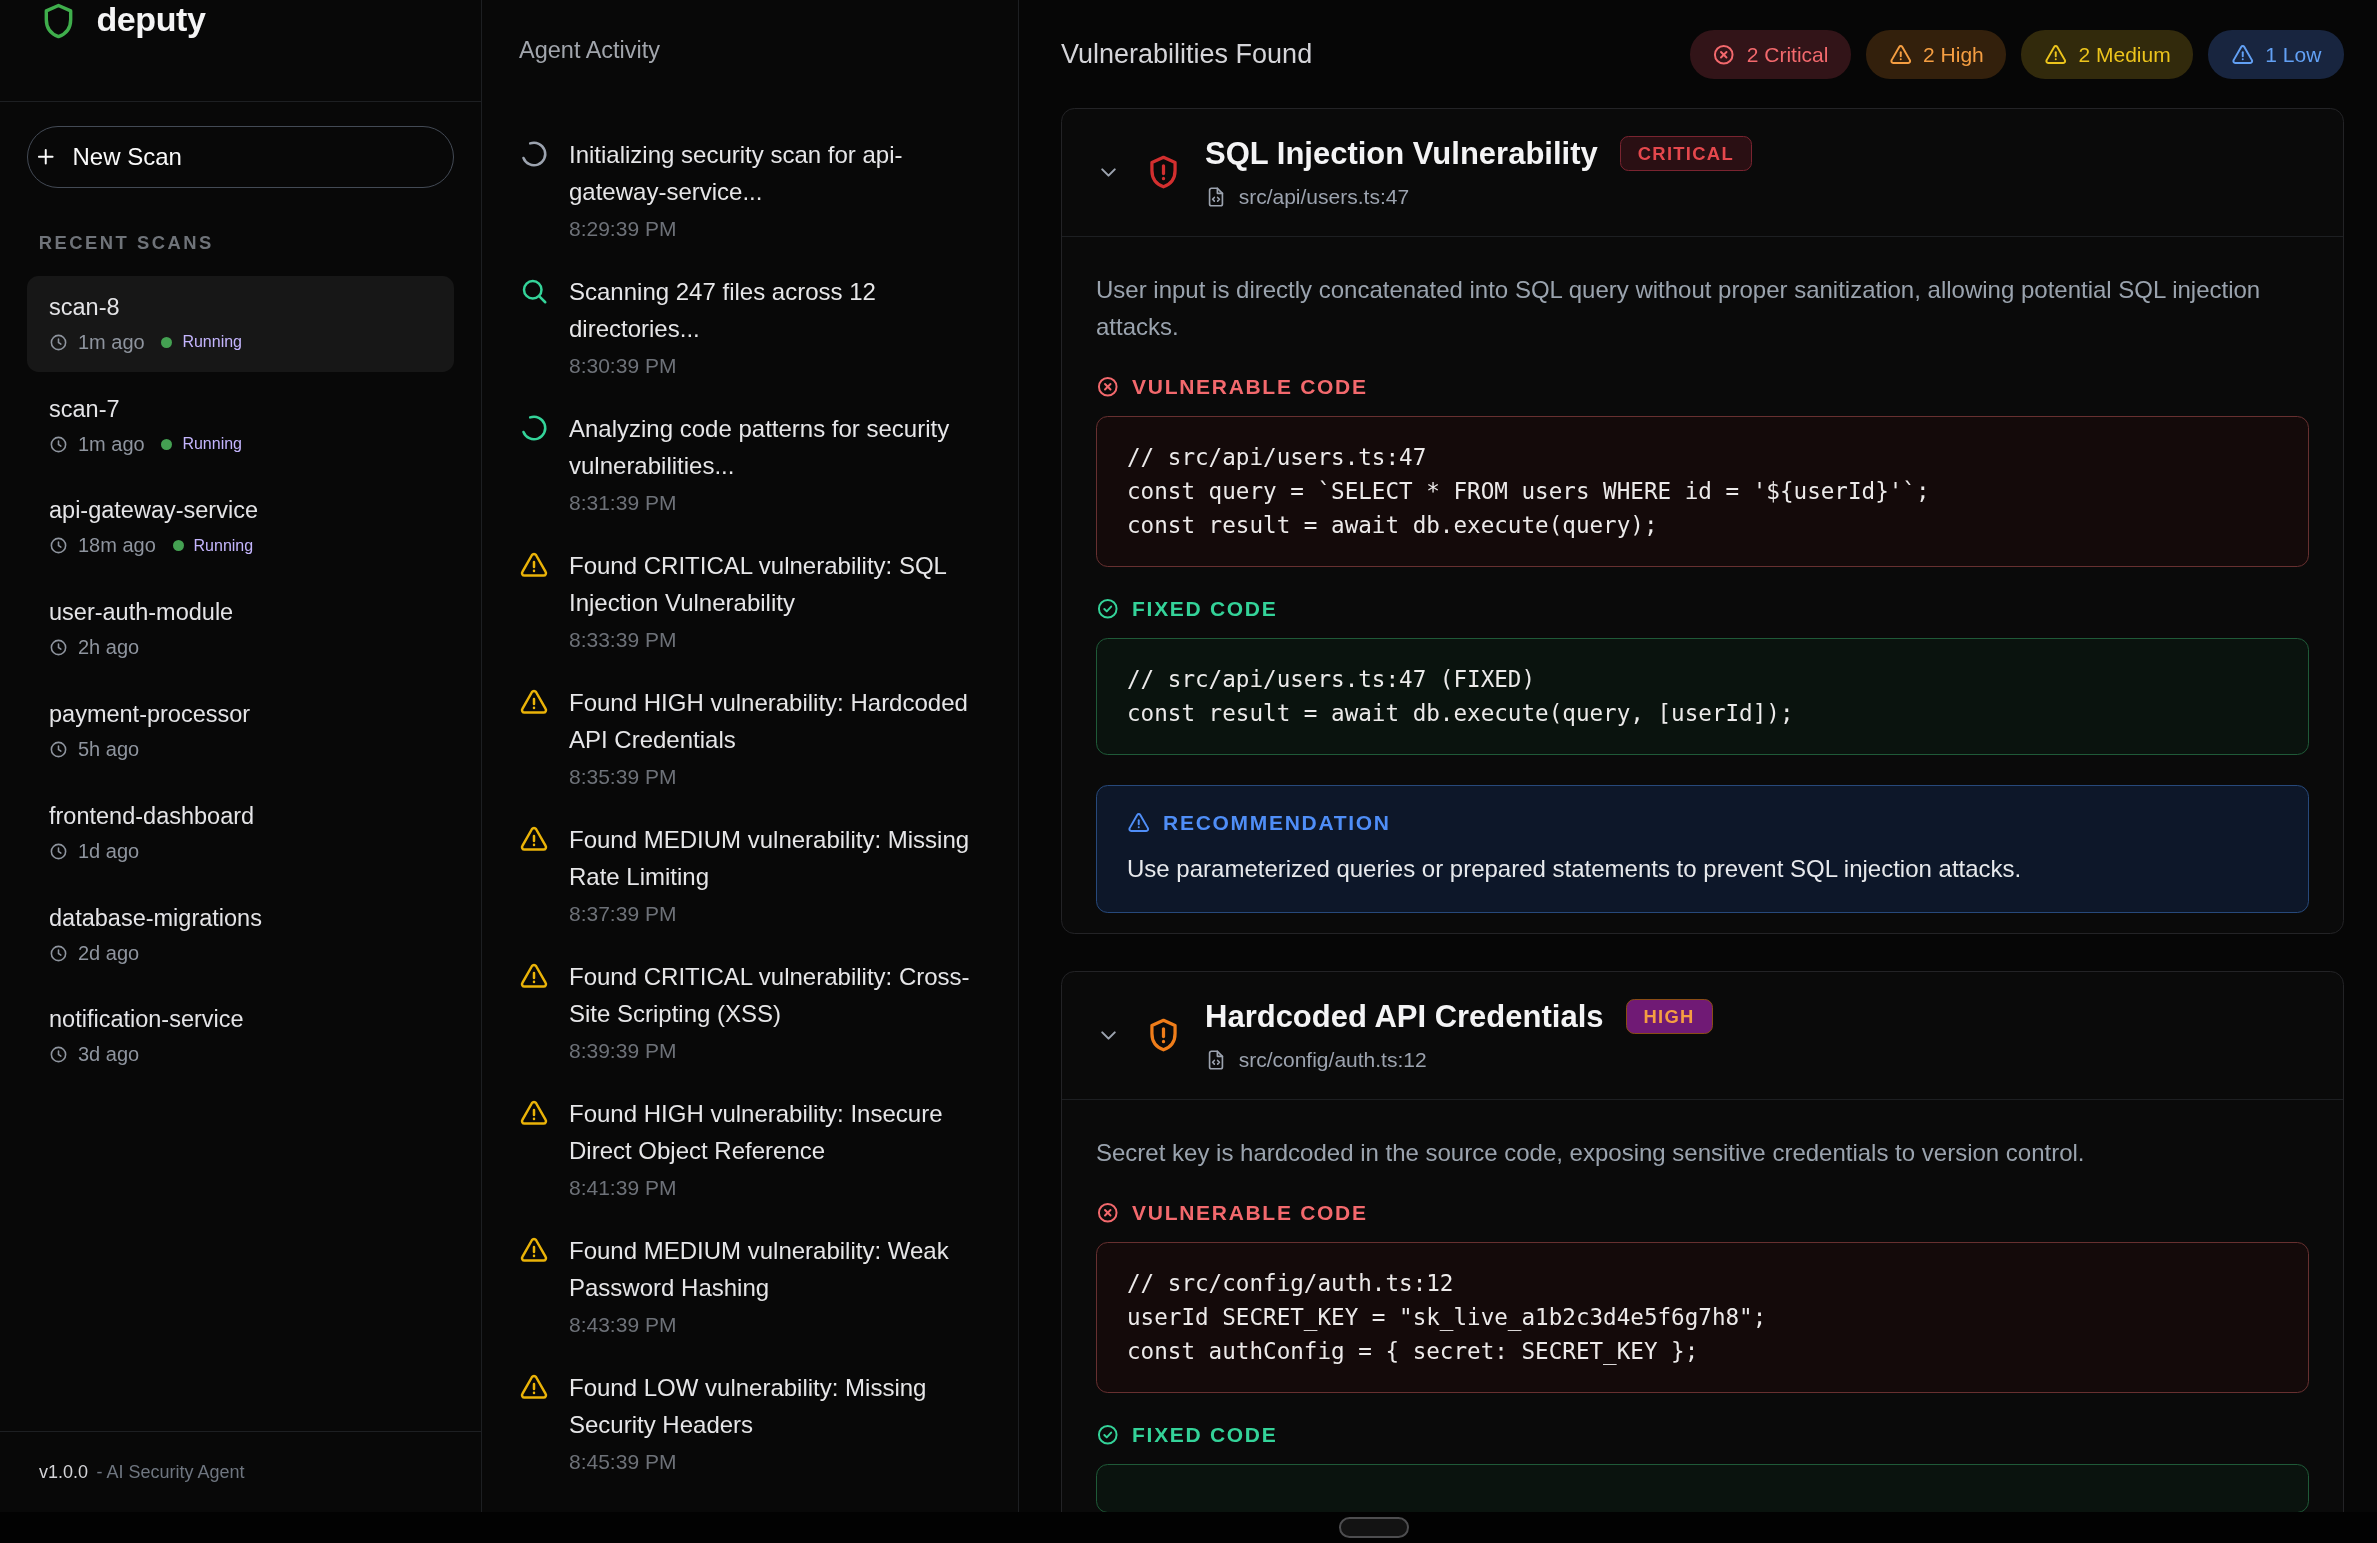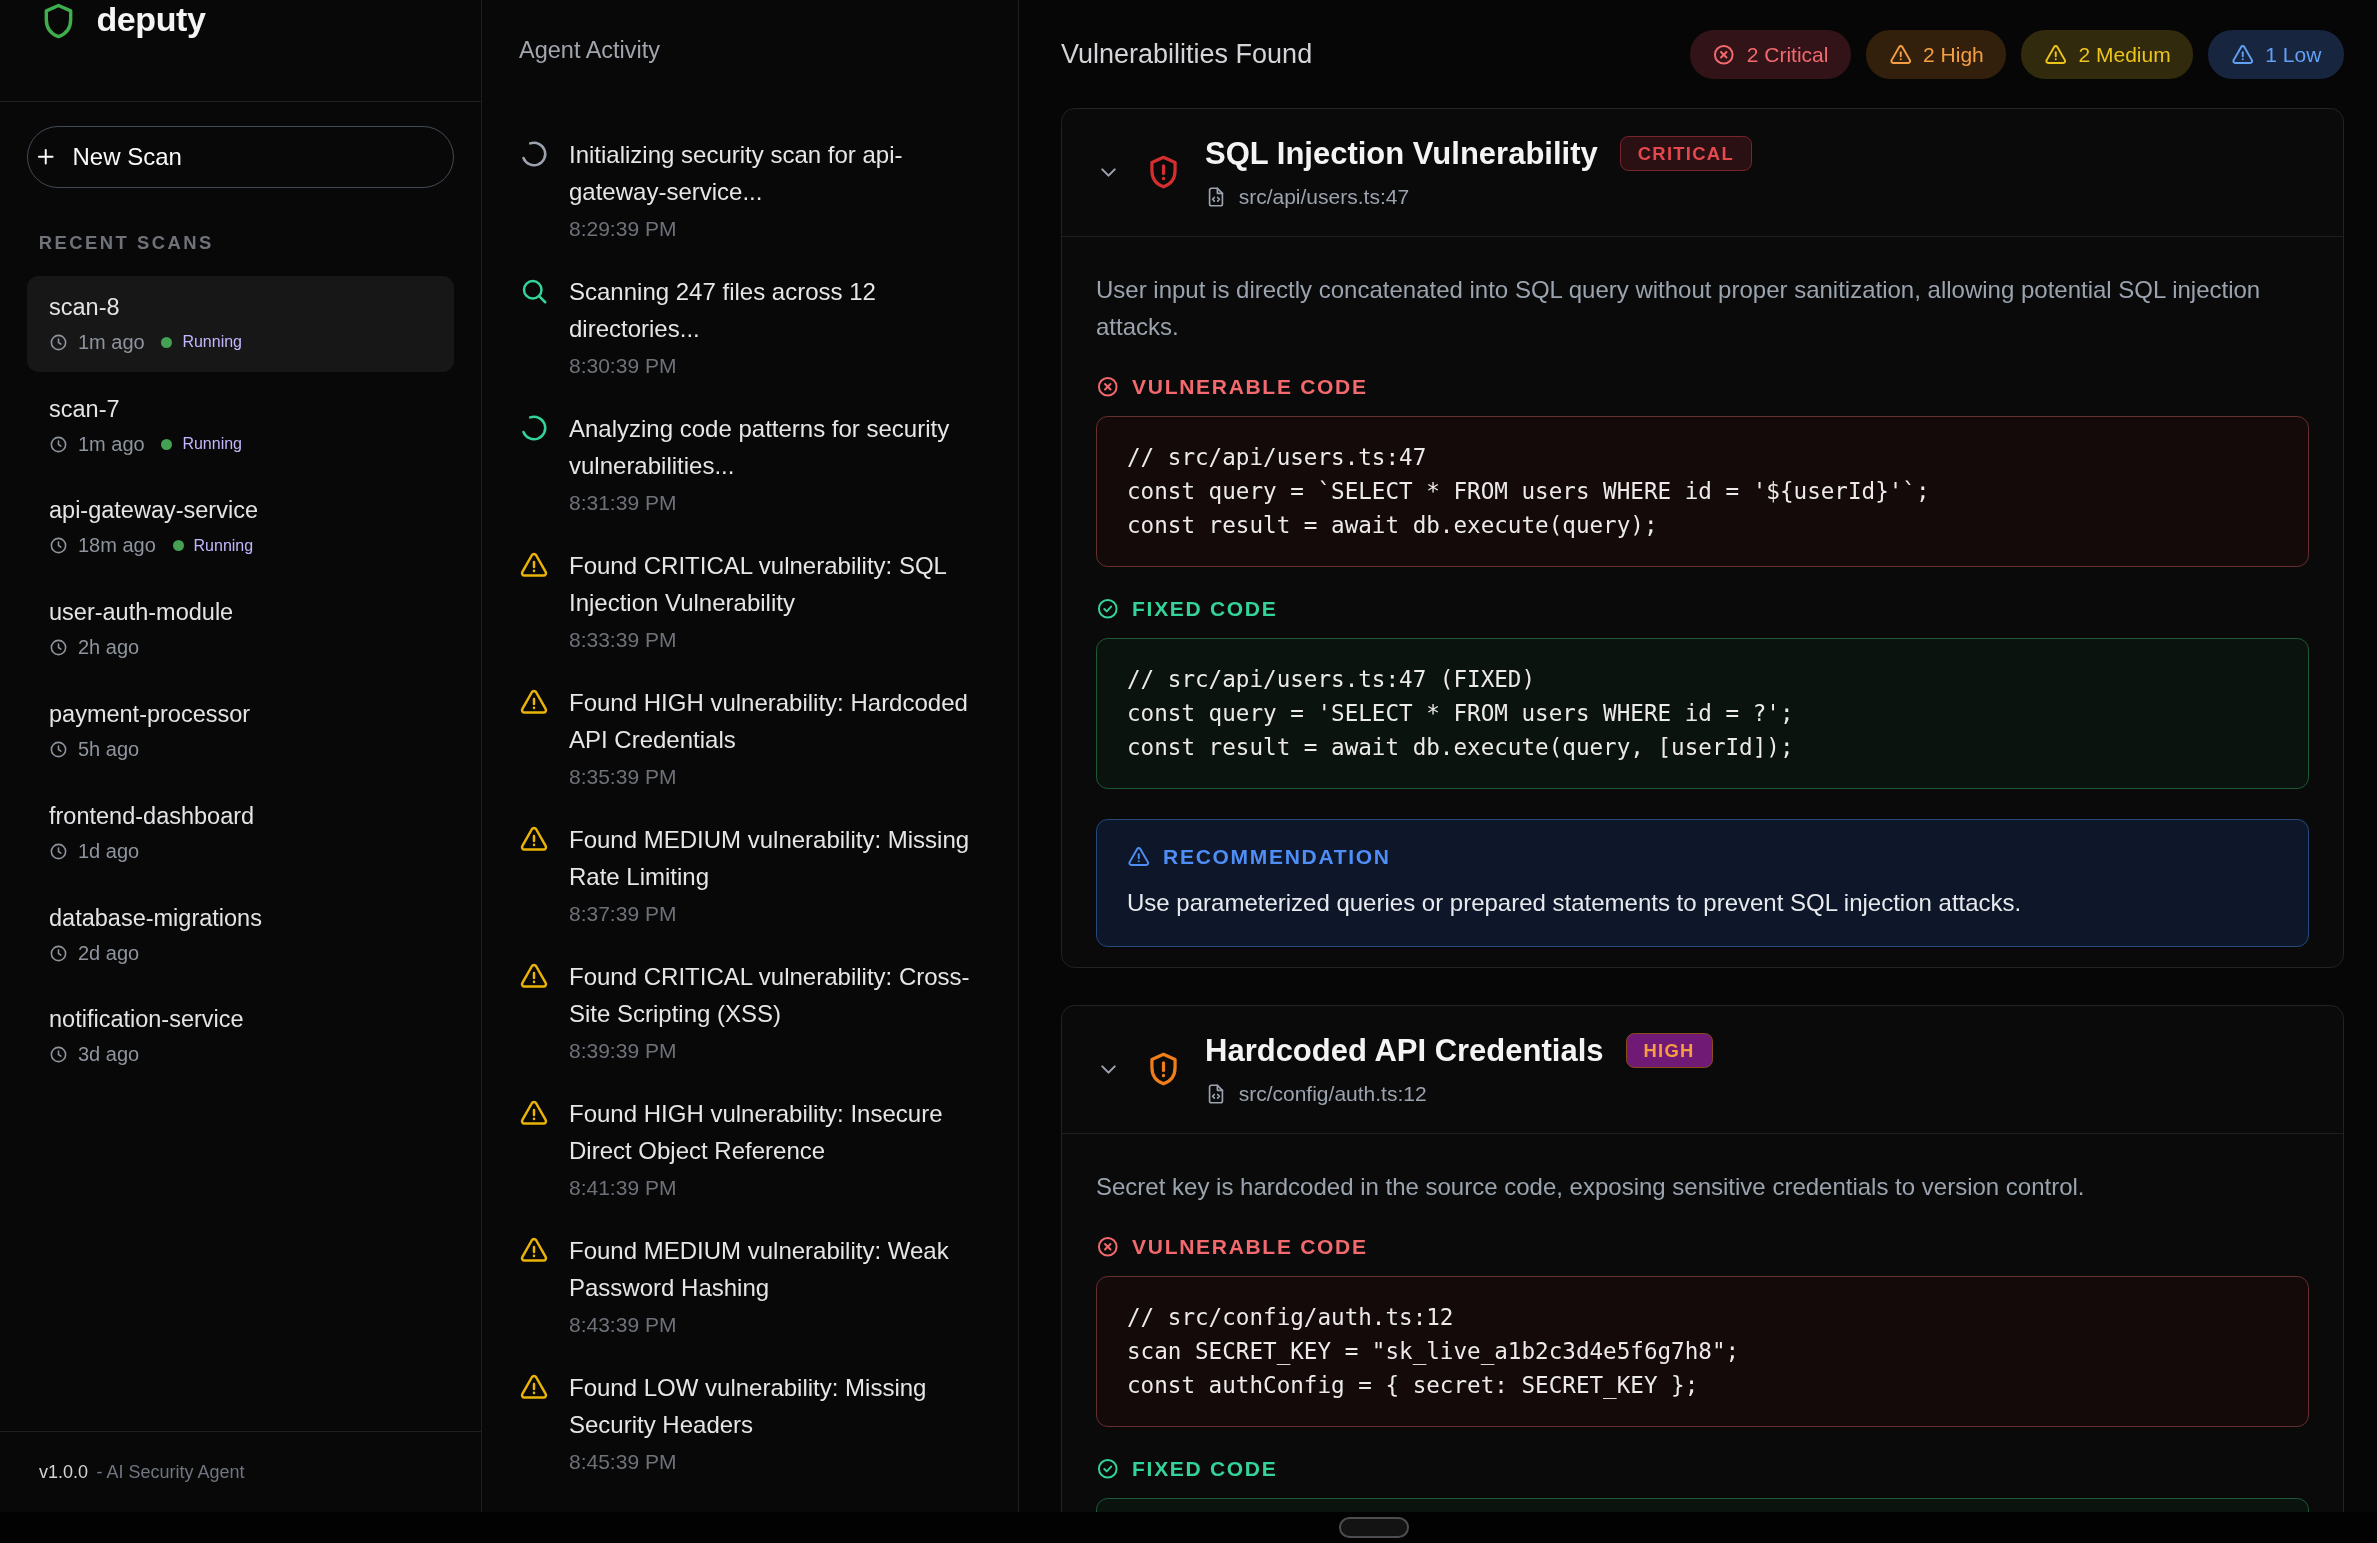--- a/index.html
+++ b/index.html
@@ -468,21 +468,21 @@
 
           <div class="sec green mt">
             <span>
                 <svg width="23.5" height="23.5" viewBox="0 0 24 24" fill="none" stroke="#34d399" stroke-width="2" stroke-linecap="round" stroke-linejoin="round">
                   <circle cx="12" cy="12" r="9"></circle>
                   <polyline points="8.5 12.2 11 14.7 15.5 9.8"></polyline>
                 </svg>
               </span>
             <span>FIXED CODE</span>
           </div>
-          <pre class="code green"><div class="code-line">// src/api/users.ts:47 (FIXED)</div><div class="code-line">const query = 'SELECT * FROM users WHERE id = ?';</div><div class="code-line">const result = await db.execute(query, [userId]);</div></pre>
+          <pre class="code green"><div class="code-line">// src/api/users.ts:47 (FIXED)</div><div class="code-line">const result = await db.execute(query, [userId]);</div></pre>
 
           <div class="rec-box">
             <div class="sec blue">
               <span>
                   <svg width="23.5" height="23.5" viewBox="0 0 24 24" fill="none" stroke="#4f8ef7" stroke-width="2" stroke-linecap="round" stroke-linejoin="round">
                     <path d="M10.4 4 L2.7 17.5 a1.9 1.9 0 0 0 1.6 2.9 h15.4 a1.9 1.9 0 0 0 1.6 -2.9 L13.6 4 a1.9 1.9 0 0 0 -3.2 0 Z"></path>
                     <line x1="12" y1="9.5" x2="12" y2="13.5"></line>
                     <line x1="12" y1="16.6" x2="12" y2="16.7"></line>
                   </svg>
                 </span>
@@ -531,21 +531,21 @@
           <div class="sec red">
             <span>
                 <svg width="23.5" height="23.5" viewBox="0 0 24 24" fill="none" stroke="#f3696d" stroke-width="2" stroke-linecap="round">
                   <circle cx="12" cy="12" r="9"></circle>
                   <line x1="9.2" y1="9.2" x2="14.8" y2="14.8"></line>
                   <line x1="14.8" y1="9.2" x2="9.2" y2="14.8"></line>
                 </svg>
               </span>
             <span>VULNERABLE CODE</span>
           </div>
-          <pre class="code"><div class="code-line">// src/config/auth.ts:12</div><div class="code-line">scan SECRET_KEY = "sk_live_a1b2c3d4e5f6g7h8";</div><div class="code-line">const authConfig = { secret: SECRET_KEY };</div></pre>
+          <pre class="code"><div class="code-line">// src/config/auth.ts:12</div><div class="code-line">userId SECRET_KEY = "sk_live_a1b2c3d4e5f6g7h8";</div><div class="code-line">const authConfig = { secret: SECRET_KEY };</div></pre>
 
           <div class="sec green mt">
             <span>
                 <svg width="23.5" height="23.5" viewBox="0 0 24 24" fill="none" stroke="#34d399" stroke-width="2" stroke-linecap="round" stroke-linejoin="round">
                   <circle cx="12" cy="12" r="9"></circle>
                   <polyline points="8.5 12.2 11 14.7 15.5 9.8"></polyline>
                 </svg>
               </span>
             <span>FIXED CODE</span>
           </div>

